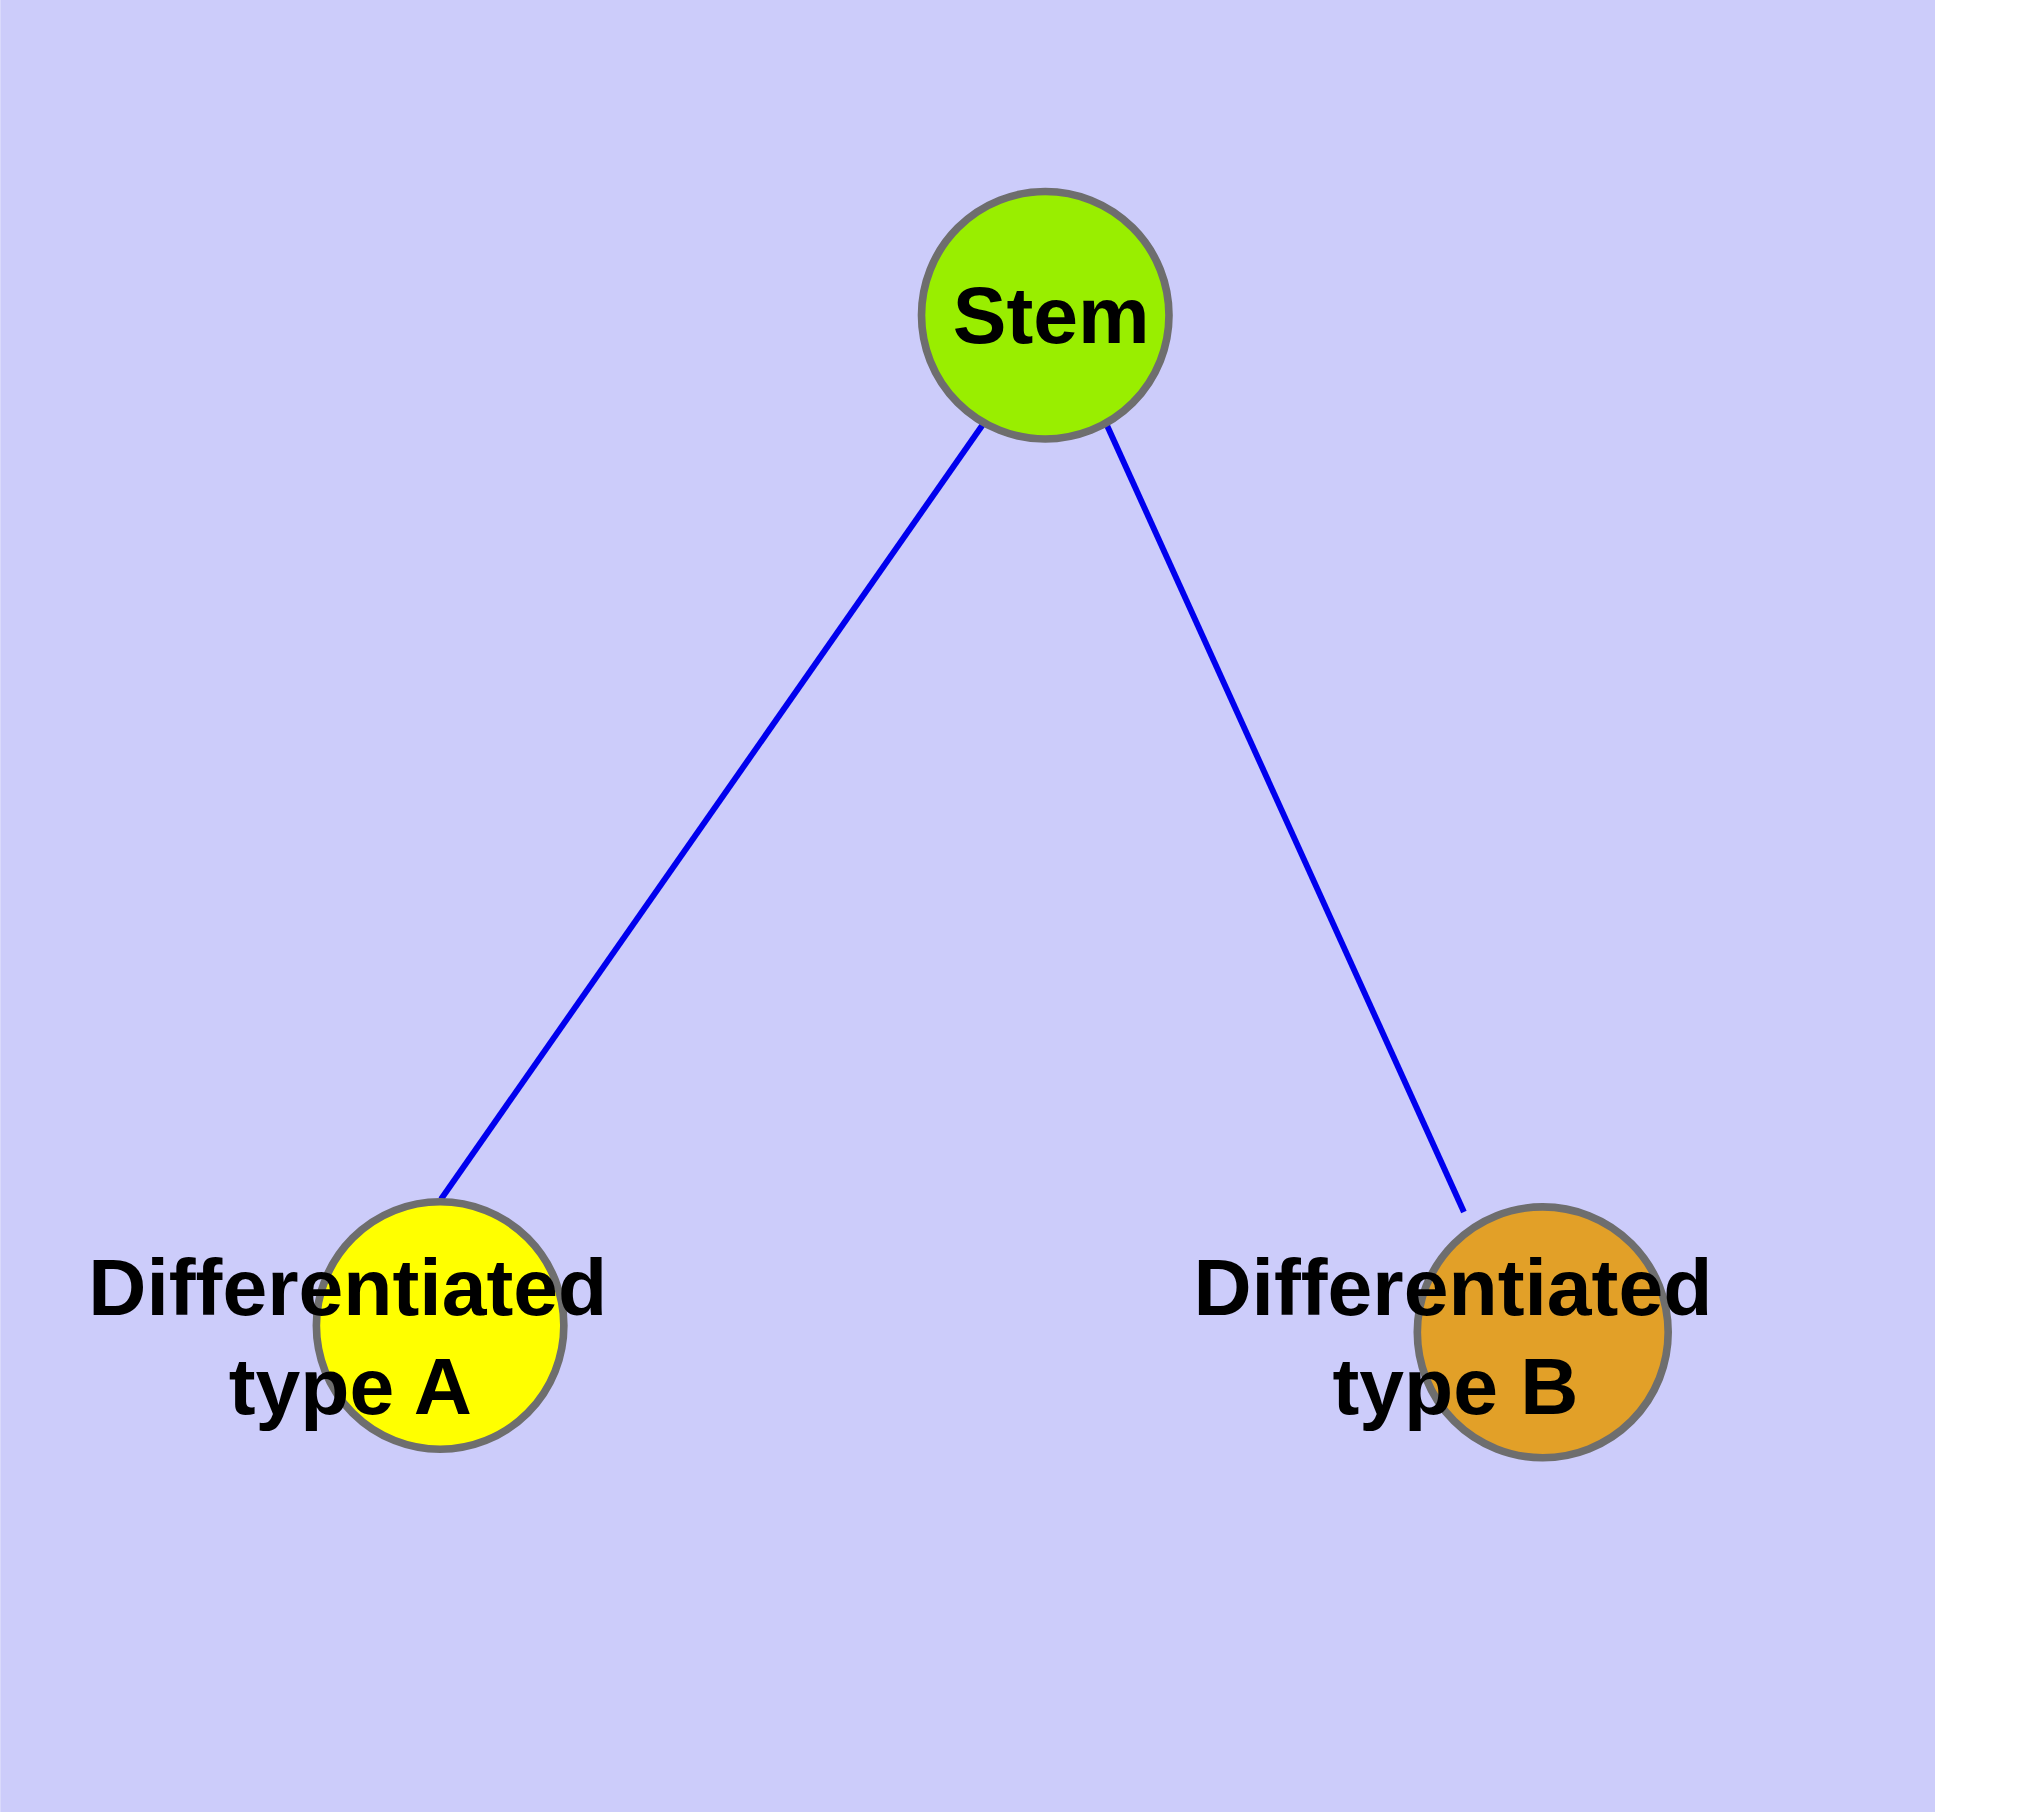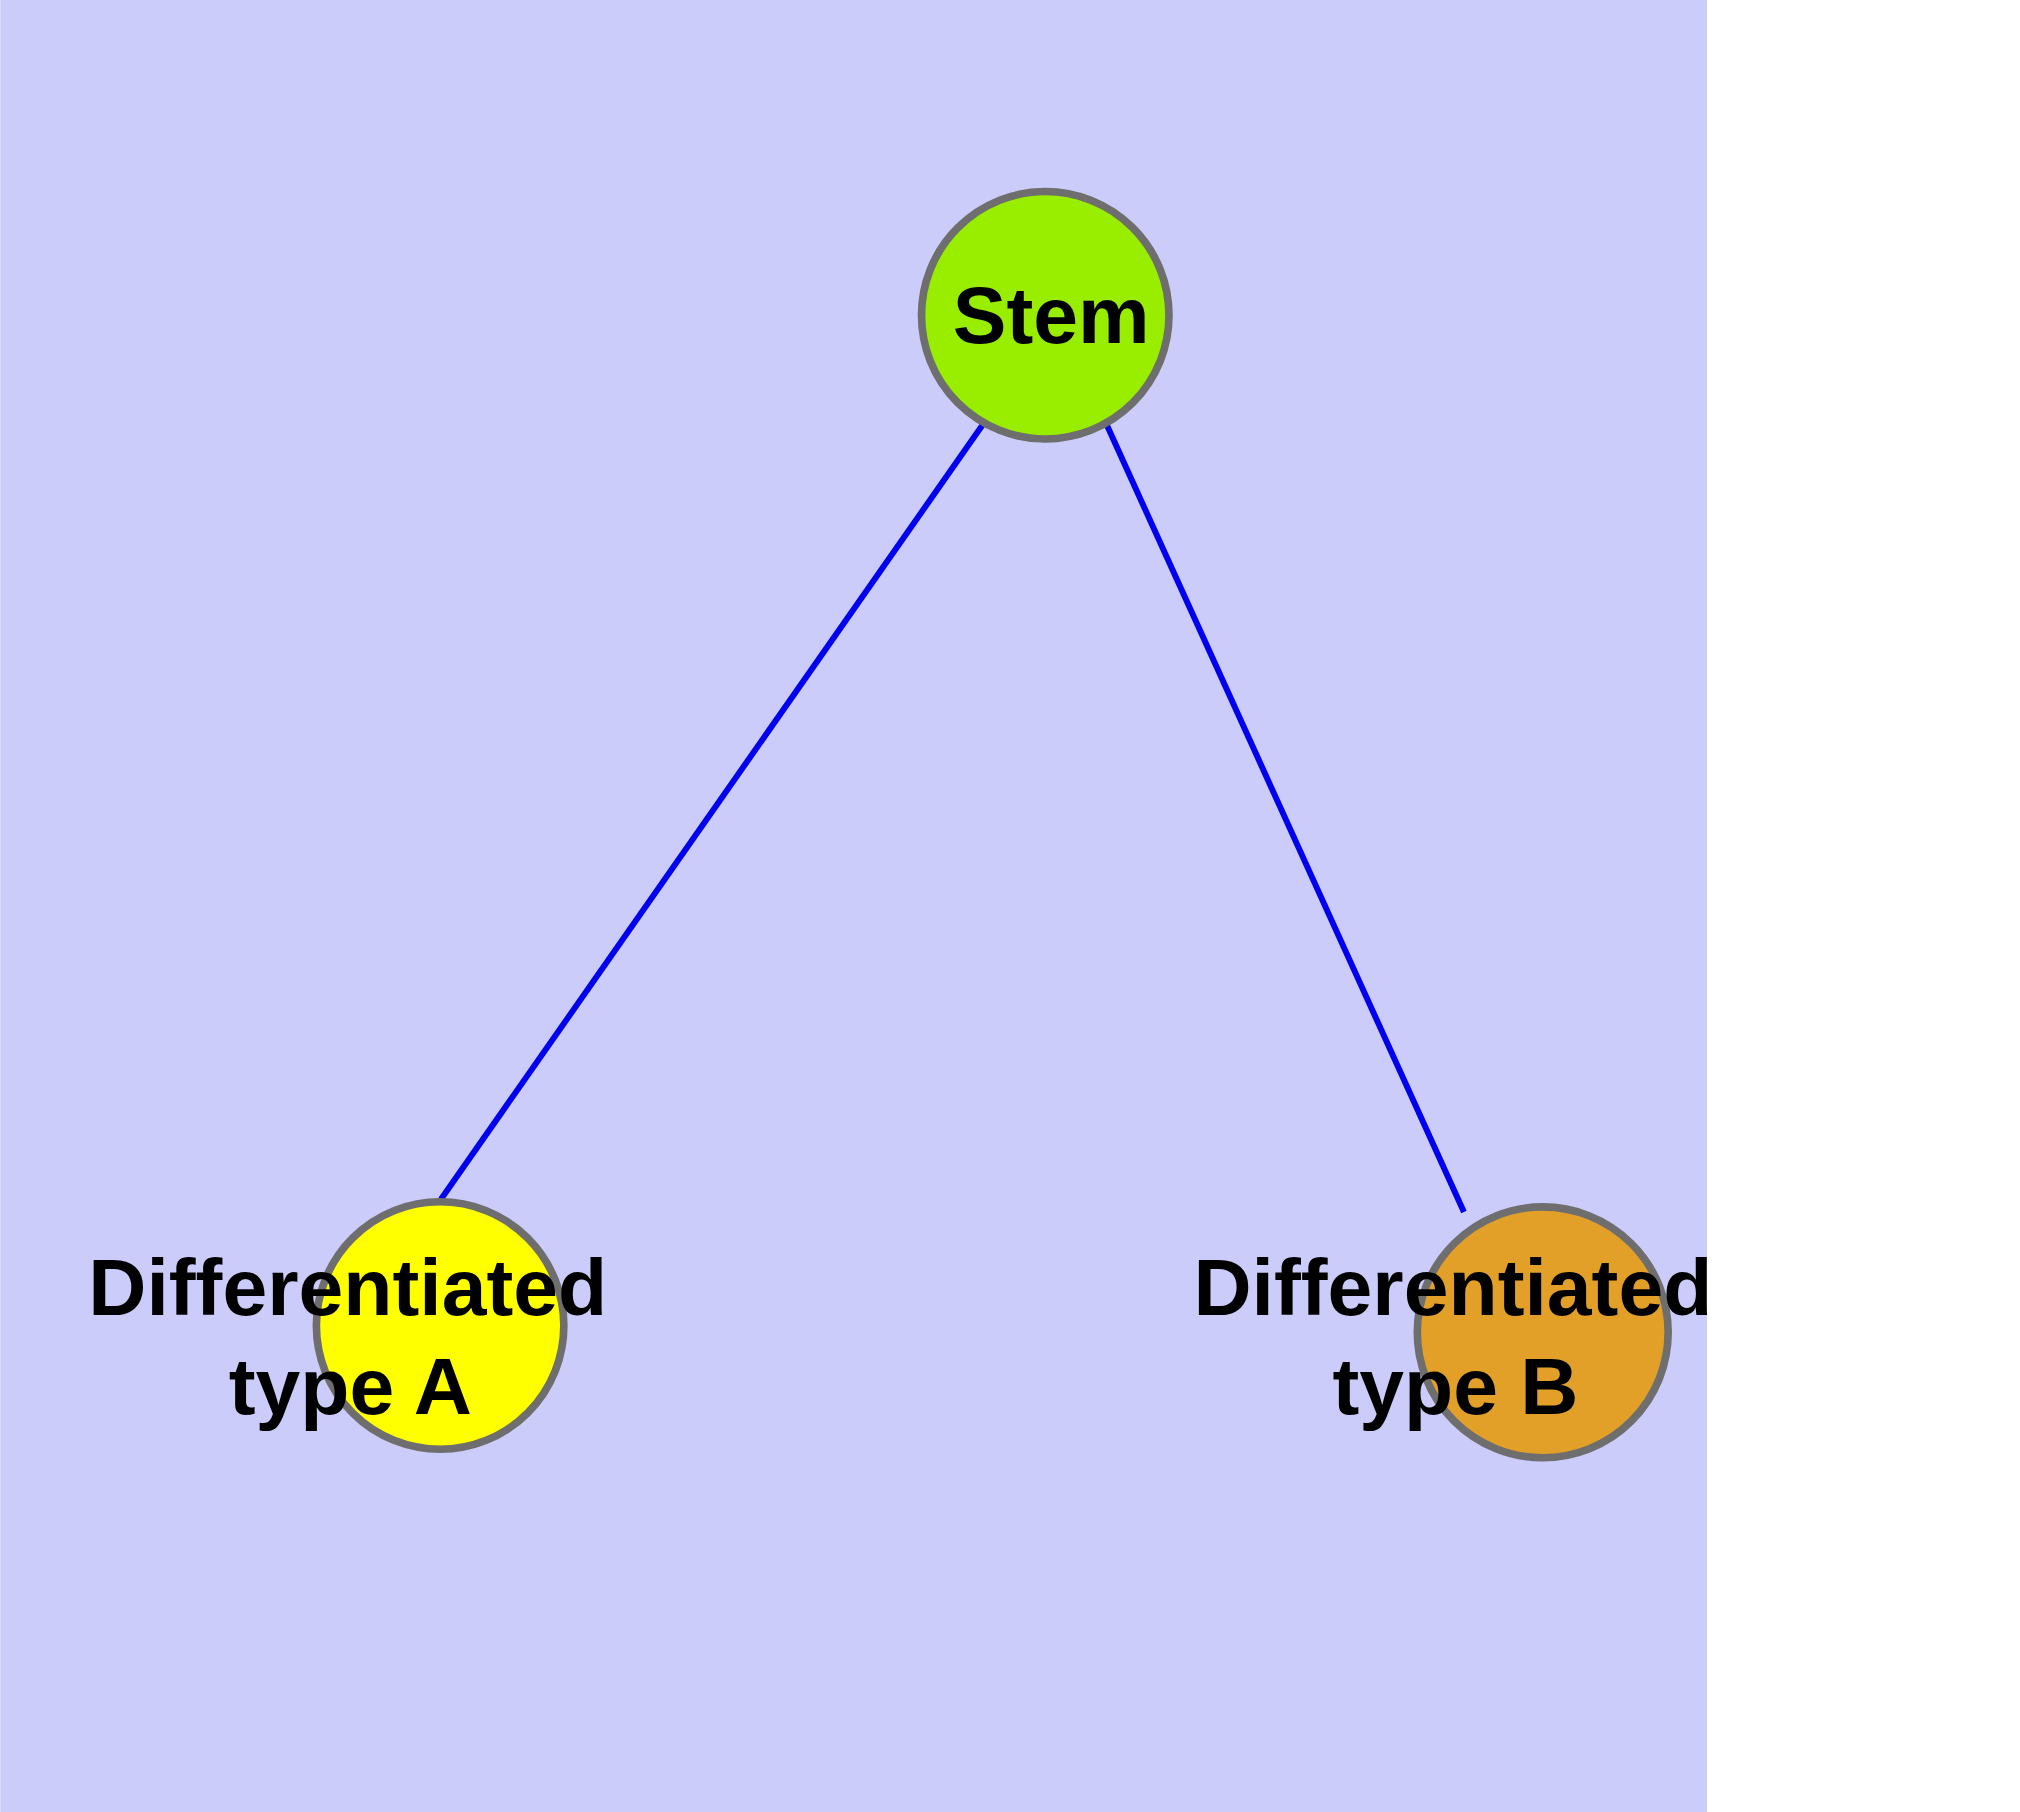--- a/index.html
+++ b/index.html
@@ -5,21 +5,21 @@
   html, body {
     margin: 0;
     padding: 0;
     background: #ffffff;
   }
   body {
     font-family: "Liberation Sans", sans-serif;
   }
   #canvas {
     position: relative;
-    width: 1707px;
+    width: 1935px;
     height: 1812px;
     overflow: hidden;
   }
   #graph-svg {
     position: absolute;
     top: 0;
     left: 0;
     width: 2021px;
     height: 1812px;
     display: block;

